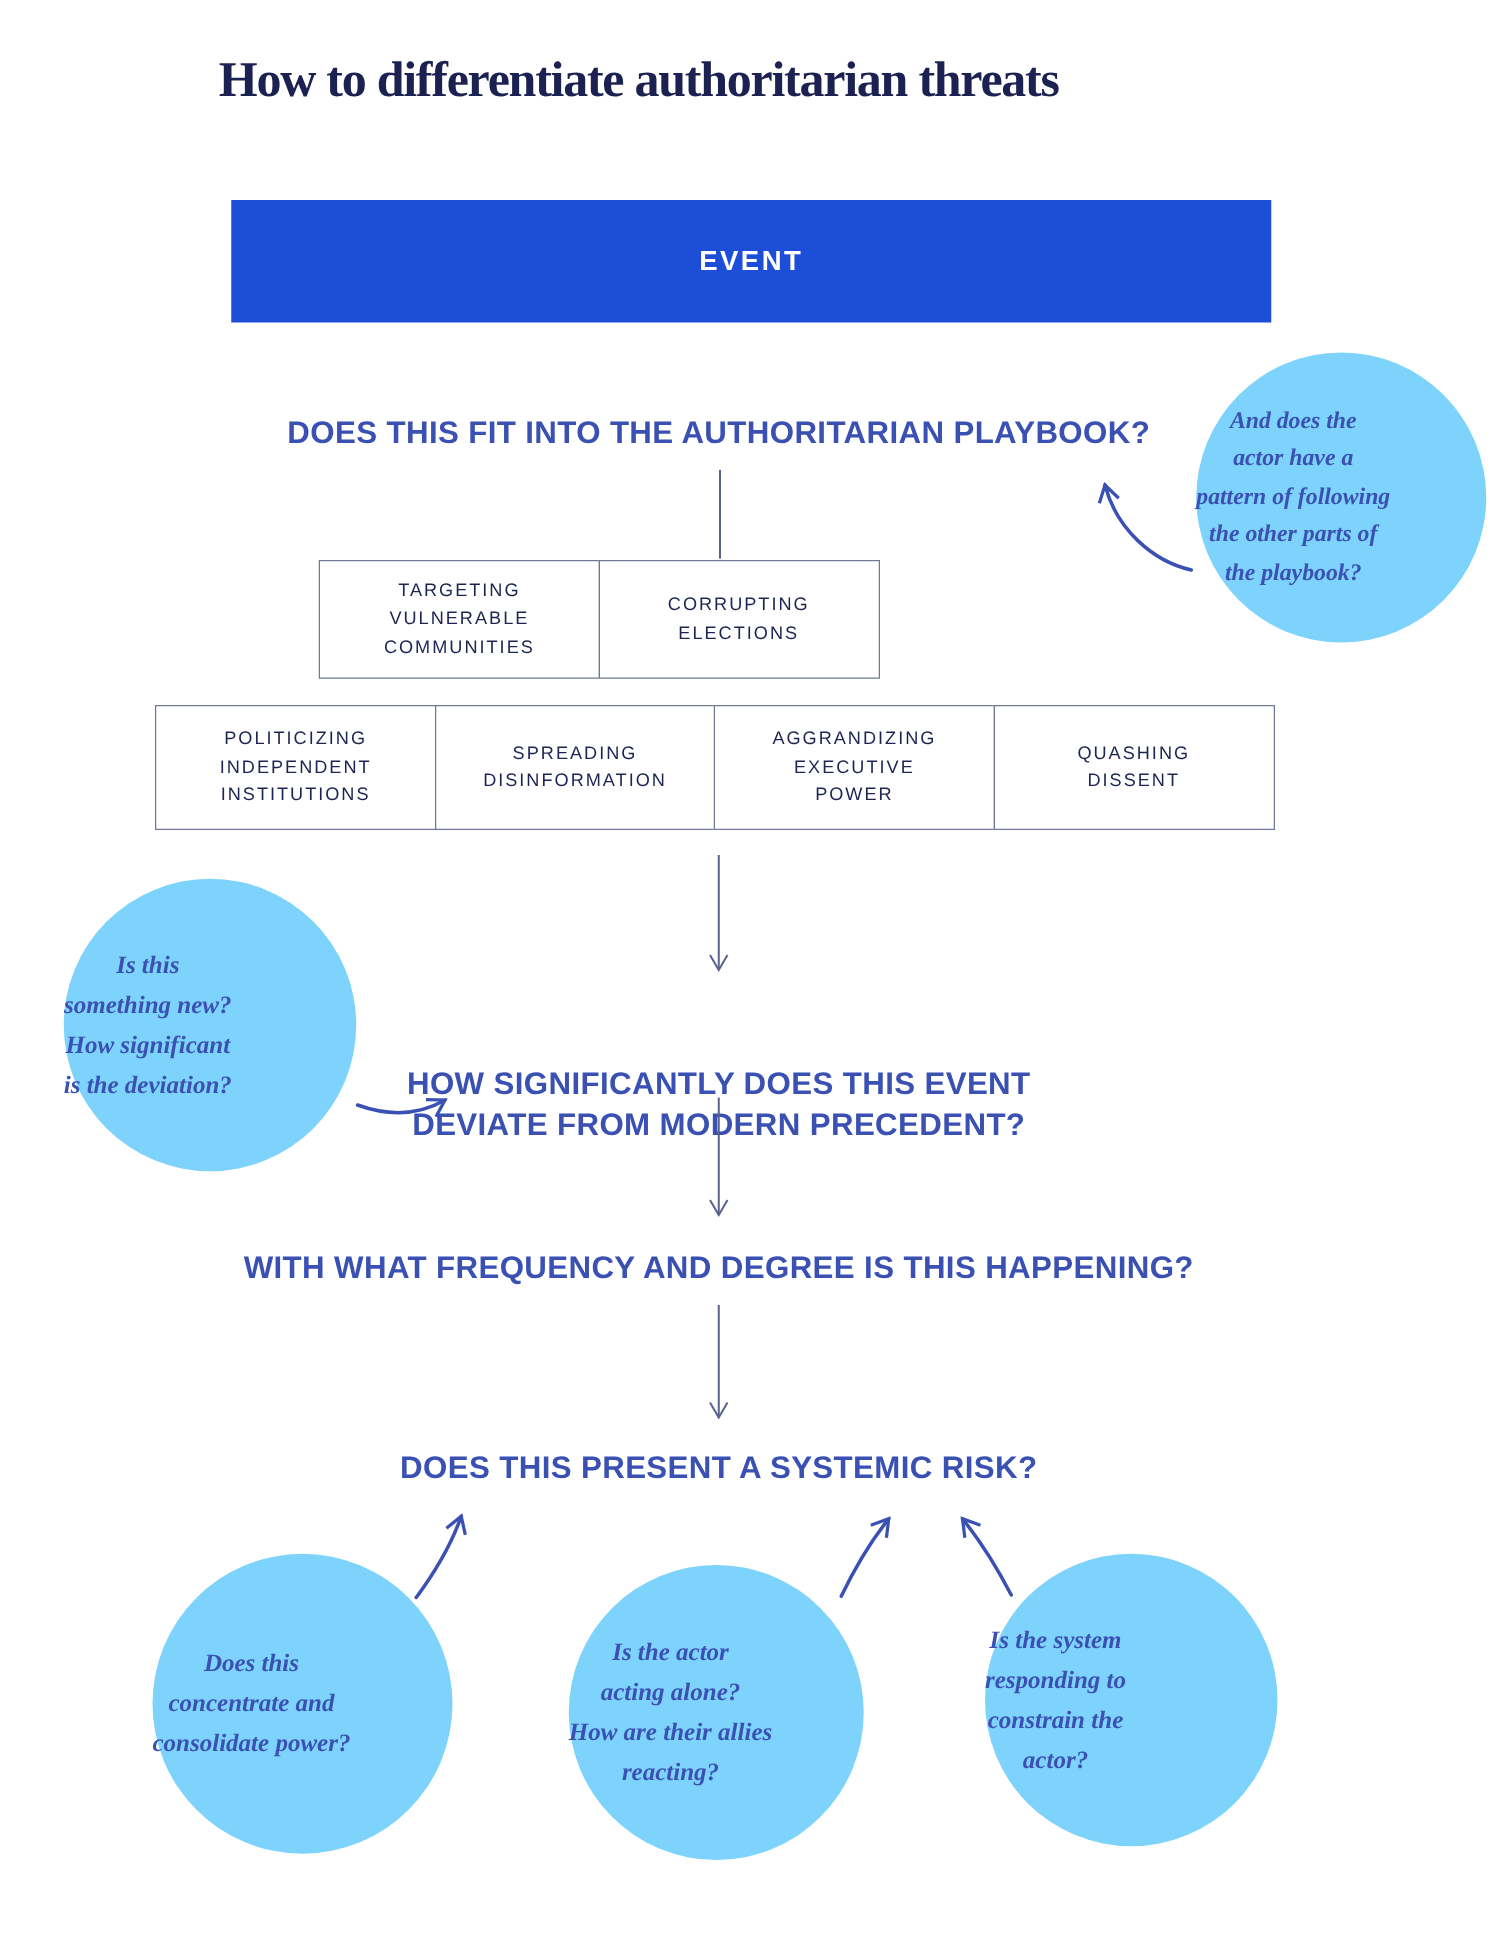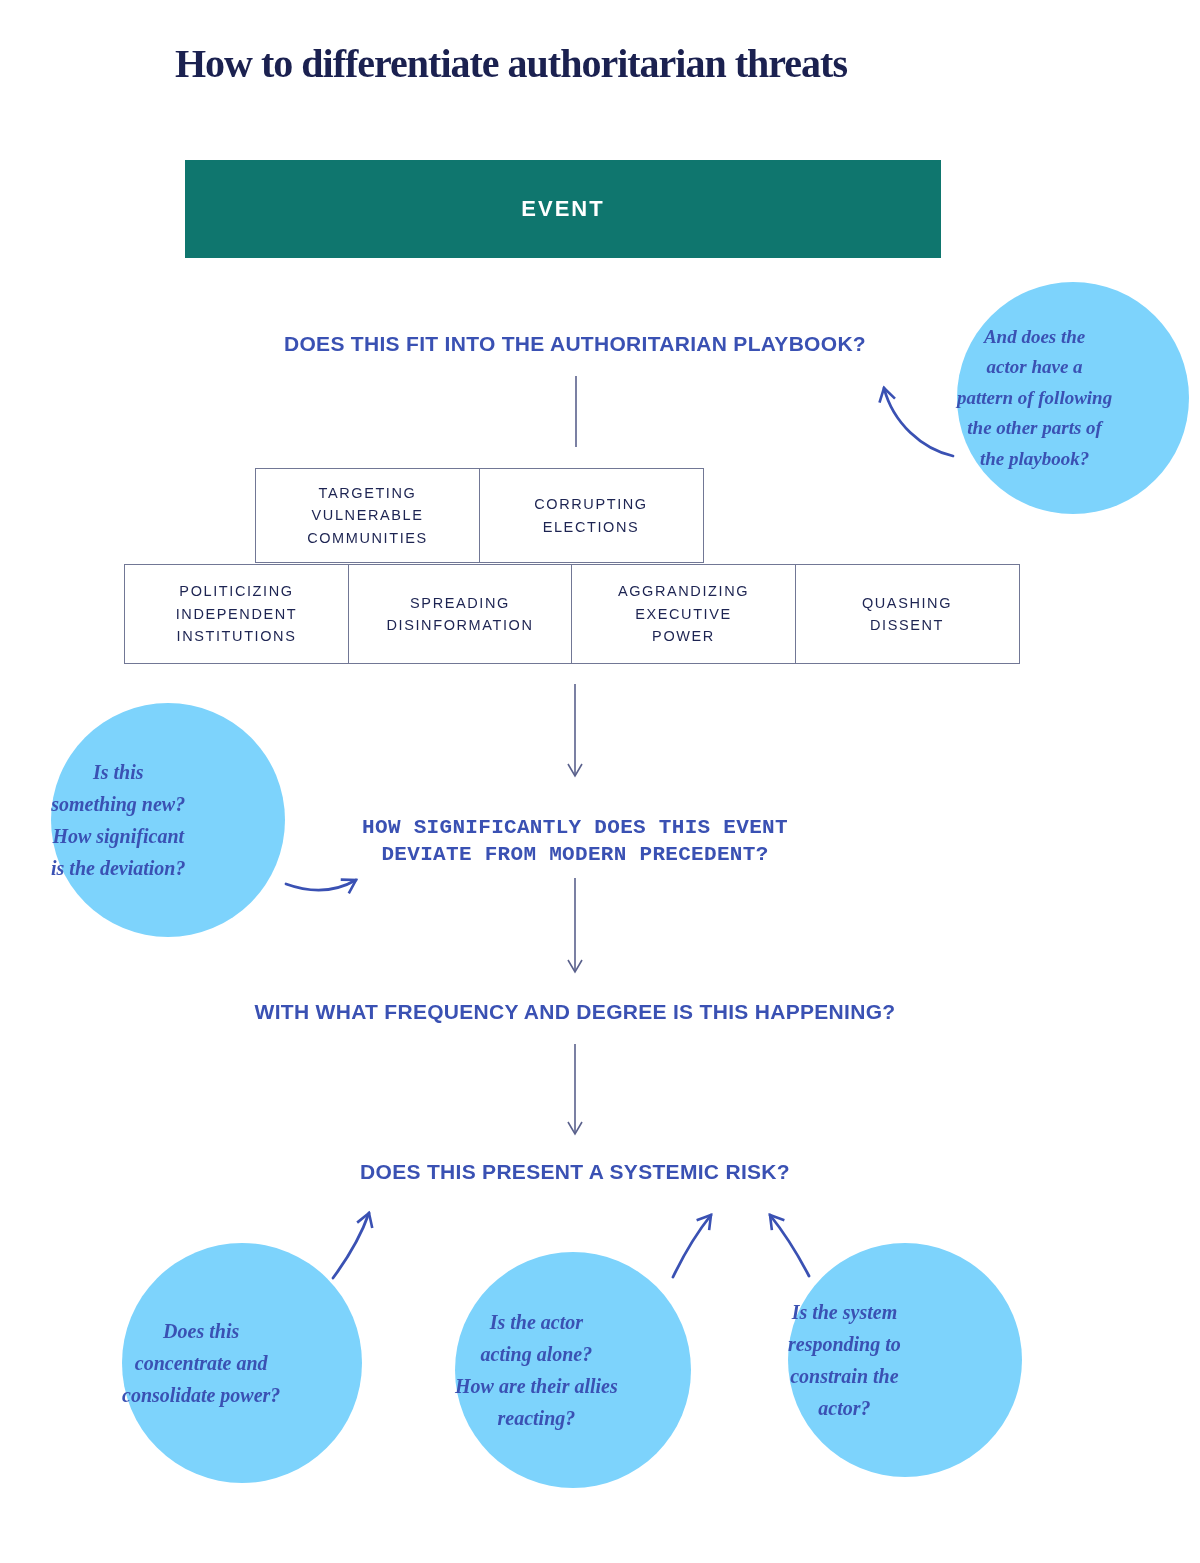--- a/index.html
+++ b/index.html
@@ -13,48 +13,48 @@
   .abs{position:absolute;}
   .title{
     left:175px;top:40px;width:900px;
     font-family:"Liberation Serif",serif;
     font-weight:700;
     font-size:40px;
     letter-spacing:-1px;
     color:#1B2150;
   }
   .event-banner{
-    left:185px;top:160px;width:756px;height:98px;
-    background:#0f766e;
+    left:185px;top:160px;width:832px;height:98px;
+    background:#1d4ed8;
     display:flex;align-items:center;justify-content:center;text-align:center;
   }
   .event-label{
     color:#ffffff;
     font-weight:700;
     font-size:22px;
     letter-spacing:2px;
   }
   .question{
     left:175px;width:800px;
     text-align:center;
     color:#3A51B3;
     font-weight:700;
-    font-size:21px;
+    font-size:25px;
     line-height:1.3;
     letter-spacing:0.3px;
     white-space:pre-line;
   }
   .q1{top:330px;}
-  .q2{top:814px;font-family:Liberation Mono, monospace;}
+  .q2{top:851px;}
   .q3{top:998px;}
   .q4{top:1158px;}
   .pb-row{
     display:flex;
   }
-  .pb-row1{left:239px;top:468px;padding-left:16px;}
+  .pb-row1{left:239px;top:448px;padding-left:16px;}
   .pb-row2{left:124px;top:564px;justify-content:space-between;}
   .pbox{
     box-sizing:border-box;
     width:225px;
     border:1.5px solid #717795;
     margin-left:-1.5px;
     display:flex;align-items:center;justify-content:center;
     text-align:center;
     background:#ffffff;
   }

